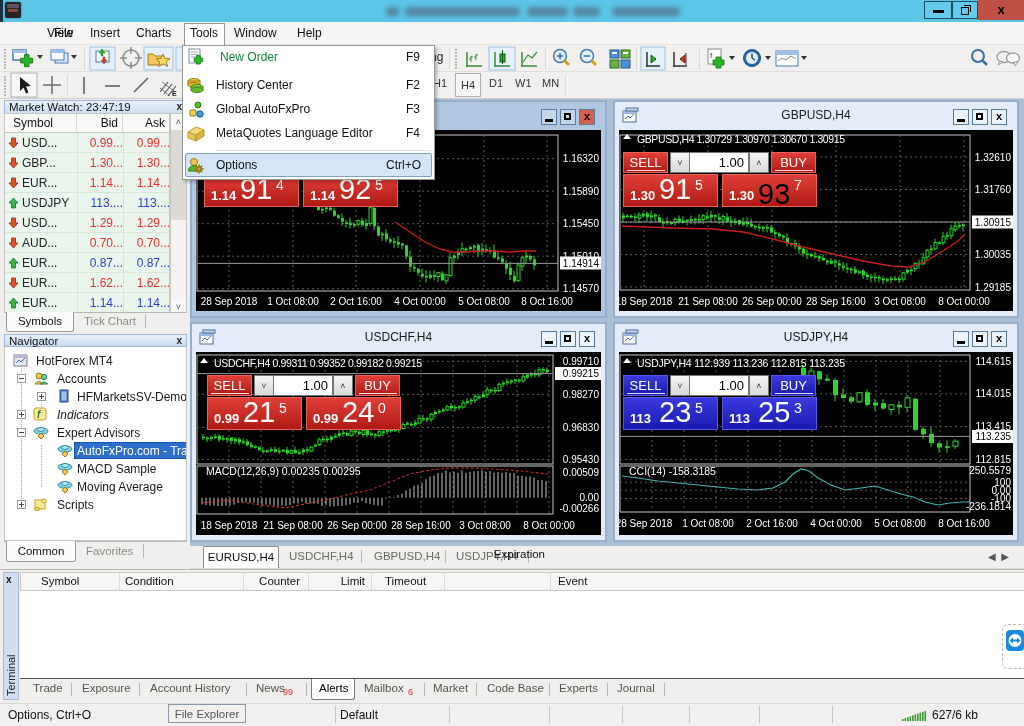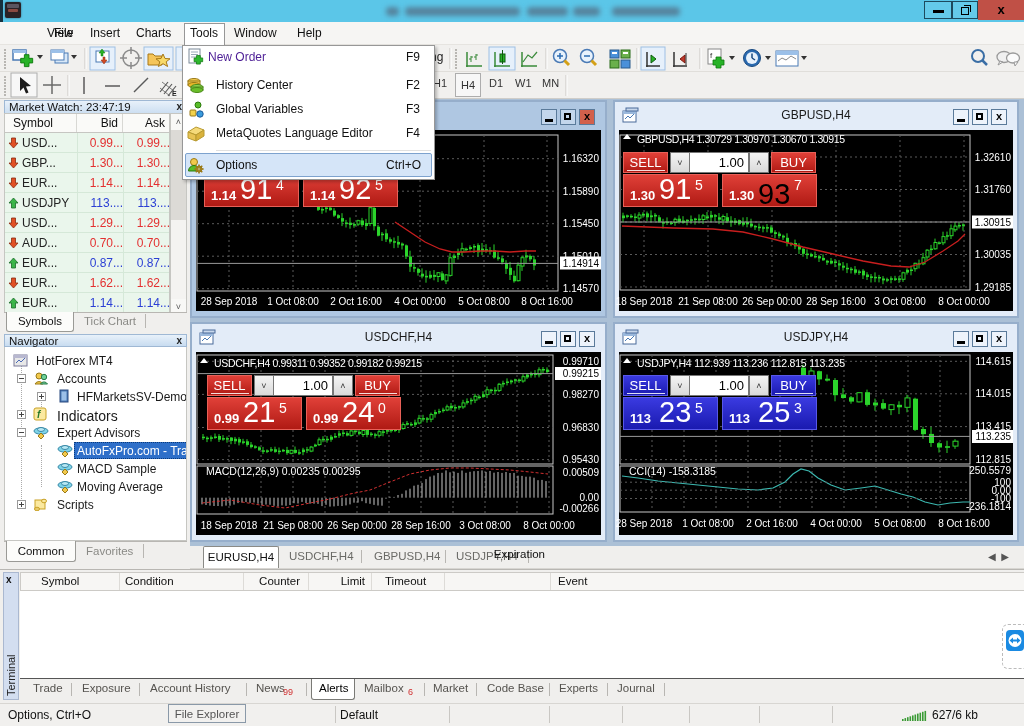--- a/index.html
+++ b/index.html
@@ -285,21 +285,21 @@
       </svg></div>
     <div style="position:absolute;left:72px;top:43px;font-size:12px;color:#1a1a1a;white-space:nowrap;">HFMarketsSV-Demo</div>
     <div style="position:absolute;left:12px;top:63px;width:9px;height:9px;background:#fff;border:1px solid #9a9a9a;">
       <div style="position:absolute;left:1px;top:3px;width:5px;height:1px;background:#444;"></div>
       <div style="position:absolute;left:3px;top:1px;width:1px;height:5px;background:#444;"></div>
     </div>
     <div style="position:absolute;left:28px;top:60px;"><svg width="14" height="14">
         <rect x="1" y="1" width="12" height="12" rx="2" fill="#FBE9A0" stroke="#C9A227"></rect>
         <text x="4" y="11" font-size="10" font-style="italic" font-weight="bold" fill="#2a7a2a" font-family="Liberation Serif">f</text>
       </svg></div>
-    <div style="position:absolute;left:52px;top:61px;font-size:14px;color:#1a1a1a;white-space:nowrap;">Indicators</div>
+    <div style="position:absolute;left:52px;top:61px;font-size:12px;color:#1a1a1a;white-space:nowrap;font-style:italic;">Indicators</div>
     <div style="position:absolute;left:12px;top:81px;width:9px;height:9px;background:#fff;border:1px solid #9a9a9a;">
       <div style="position:absolute;left:1px;top:3px;width:5px;height:1px;background:#444;"></div>
     </div>
     <div style="position:absolute;left:28px;top:78px;"><svg width="16" height="13">
         <ellipse cx="8" cy="5" rx="7" ry="3.2" fill="#7FD4E8" stroke="#3a8aa8"></ellipse>
         <ellipse cx="8" cy="3.5" rx="3.5" ry="2" fill="#B8E8F4" stroke="#3a8aa8"></ellipse>
         <path d="M8 7 l3 3 l-3 3 l-3 -3 z" fill="#F2C94C" stroke="#9a7a18"></path>
       </svg></div>
     <div style="position:absolute;left:52px;top:79px;font-size:12px;color:#1a1a1a;white-space:nowrap;">Expert Advisors</div>
     <div style="position:absolute;left:52px;top:96px;"><svg width="16" height="13">
@@ -1278,38 +1278,38 @@
     <rect x="20.0" y="2.8" width="1.6" height="10.2" fill="#3A9B35"></rect>
     <rect x="22.5" y="1.9000000000000004" width="1.6" height="11.1" fill="#3A9B35"></rect>
   </svg>
 <div class="abs" style="left:932px;top:708px;font-size:12px;color:#111;">627/6 kb</div>
 <div class="abs" style="left:182px;top:45px;width:253px;height:135px;background:#fff;border:1px solid #979797;box-shadow:2px 2px 3px rgba(0,0,0,0.25);z-index:50;"></div>
 <div class="abs" style="left:186px;top:48px;z-index:51;"><svg width="20" height="20">
       <rect x="3" y="1" width="11" height="14" fill="#fff" stroke="#7a8a9a"></rect>
       <path d="M5 4 h7 M5 6.5 h7 M5 9 h5" stroke="#9aa8b8"></path>
       <path d="M10 9 h4 v2.5 h2.5 v4 h-2.5 v2.5 h-4 v-2.5 h-2.5 v-4 h2.5 z" fill="#2EB82E" stroke="#0e7a0e" stroke-width="0.8" transform="translate(1,-1) scale(0.95)"></path>
     </svg></div>
-<div class="abs" style="left:208px;top:50px;font-size:12px;color:#4c1d95;z-index:51;">New Order</div>
+<div class="abs" style="left:220px;top:50px;font-size:12px;color:#15803d;z-index:51;">New Order</div>
 <div class="abs" style="left:406px;top:50px;width:30px;font-size:12px;color:#111;z-index:51;text-align:left;">F9</div>
 <div class="abs" style="left:186px;top:76px;z-index:51;"><svg width="20" height="20">
       <ellipse cx="8" cy="5" rx="6" ry="2.5" fill="#F2C94C" stroke="#9a7a18"></ellipse>
       <rect x="2" y="5" width="12" height="4" fill="#F2C94C" stroke="#9a7a18"></rect>
       <ellipse cx="8" cy="9" rx="6" ry="2.5" fill="#E8B82A" stroke="#9a7a18"></ellipse>
       <ellipse cx="11" cy="11" rx="6" ry="2.5" fill="#8FD14F" stroke="#4a8a18"></ellipse>
       <rect x="5" y="11" width="12" height="3" fill="#8FD14F" stroke="#4a8a18"></rect>
       <ellipse cx="11" cy="14" rx="6" ry="2.5" fill="#6ABD2A" stroke="#4a8a18"></ellipse>
     </svg></div>
 <div class="abs" style="left:216px;top:78px;font-size:12px;color:#111;z-index:51;">History Center</div>
 <div class="abs" style="left:406px;top:78px;width:30px;font-size:12px;color:#111;z-index:51;text-align:left;">F2</div>
 <div class="abs" style="left:186px;top:100px;z-index:51;"><svg width="20" height="20">
       <circle cx="12" cy="5" r="3" fill="#5ABD2A" stroke="#2a7a0a"></circle>
       <rect x="4" y="10" width="6" height="6" rx="1" fill="#F2D24C" stroke="#9a7a18"></rect>
       <circle cx="14" cy="14" r="3.2" fill="#3A9BDC" stroke="#1a5a9a"></circle>
     </svg></div>
-<div class="abs" style="left:216px;top:102px;font-size:12px;color:#111;z-index:51;">Global Variables</div>
+<div class="abs" style="left:216px;top:102px;font-size:12px;color:#111;z-index:51;">Global AutoFxPro</div>
 <div class="abs" style="left:406px;top:102px;width:30px;font-size:12px;color:#111;z-index:51;text-align:left;">F3</div>
 <div class="abs" style="left:186px;top:124px;z-index:51;"><svg width="20" height="20">
       <path d="M2 8 l8 -5 l8 3 l-8 5 z" fill="#F5DA7A" stroke="#b89a30"></path>
       <path d="M2 8 l8 3 l0 6 l-8 -3 z" fill="#E8C455" stroke="#b89a30"></path>
       <path d="M18 6 l0 6 l-8 5 l0 -6 z" fill="#D9B23C" stroke="#b89a30"></path>
     </svg></div>
 <div class="abs" style="left:216px;top:126px;font-size:12px;color:#111;z-index:51;">MetaQuotes Language Editor</div>
 <div class="abs" style="left:406px;top:126px;width:30px;font-size:12px;color:#111;z-index:51;text-align:left;">F4</div>
 <div class="abs" style="left:216px;top:150px;width:215px;height:1px;background:#E0E0E0;z-index:51;"></div>
 <div class="abs" style="left:185px;top:153px;width:247px;height:24px;background:#D5E5F8;border:1px solid #7DA2CE;border-radius:2px;z-index:51;"></div>

